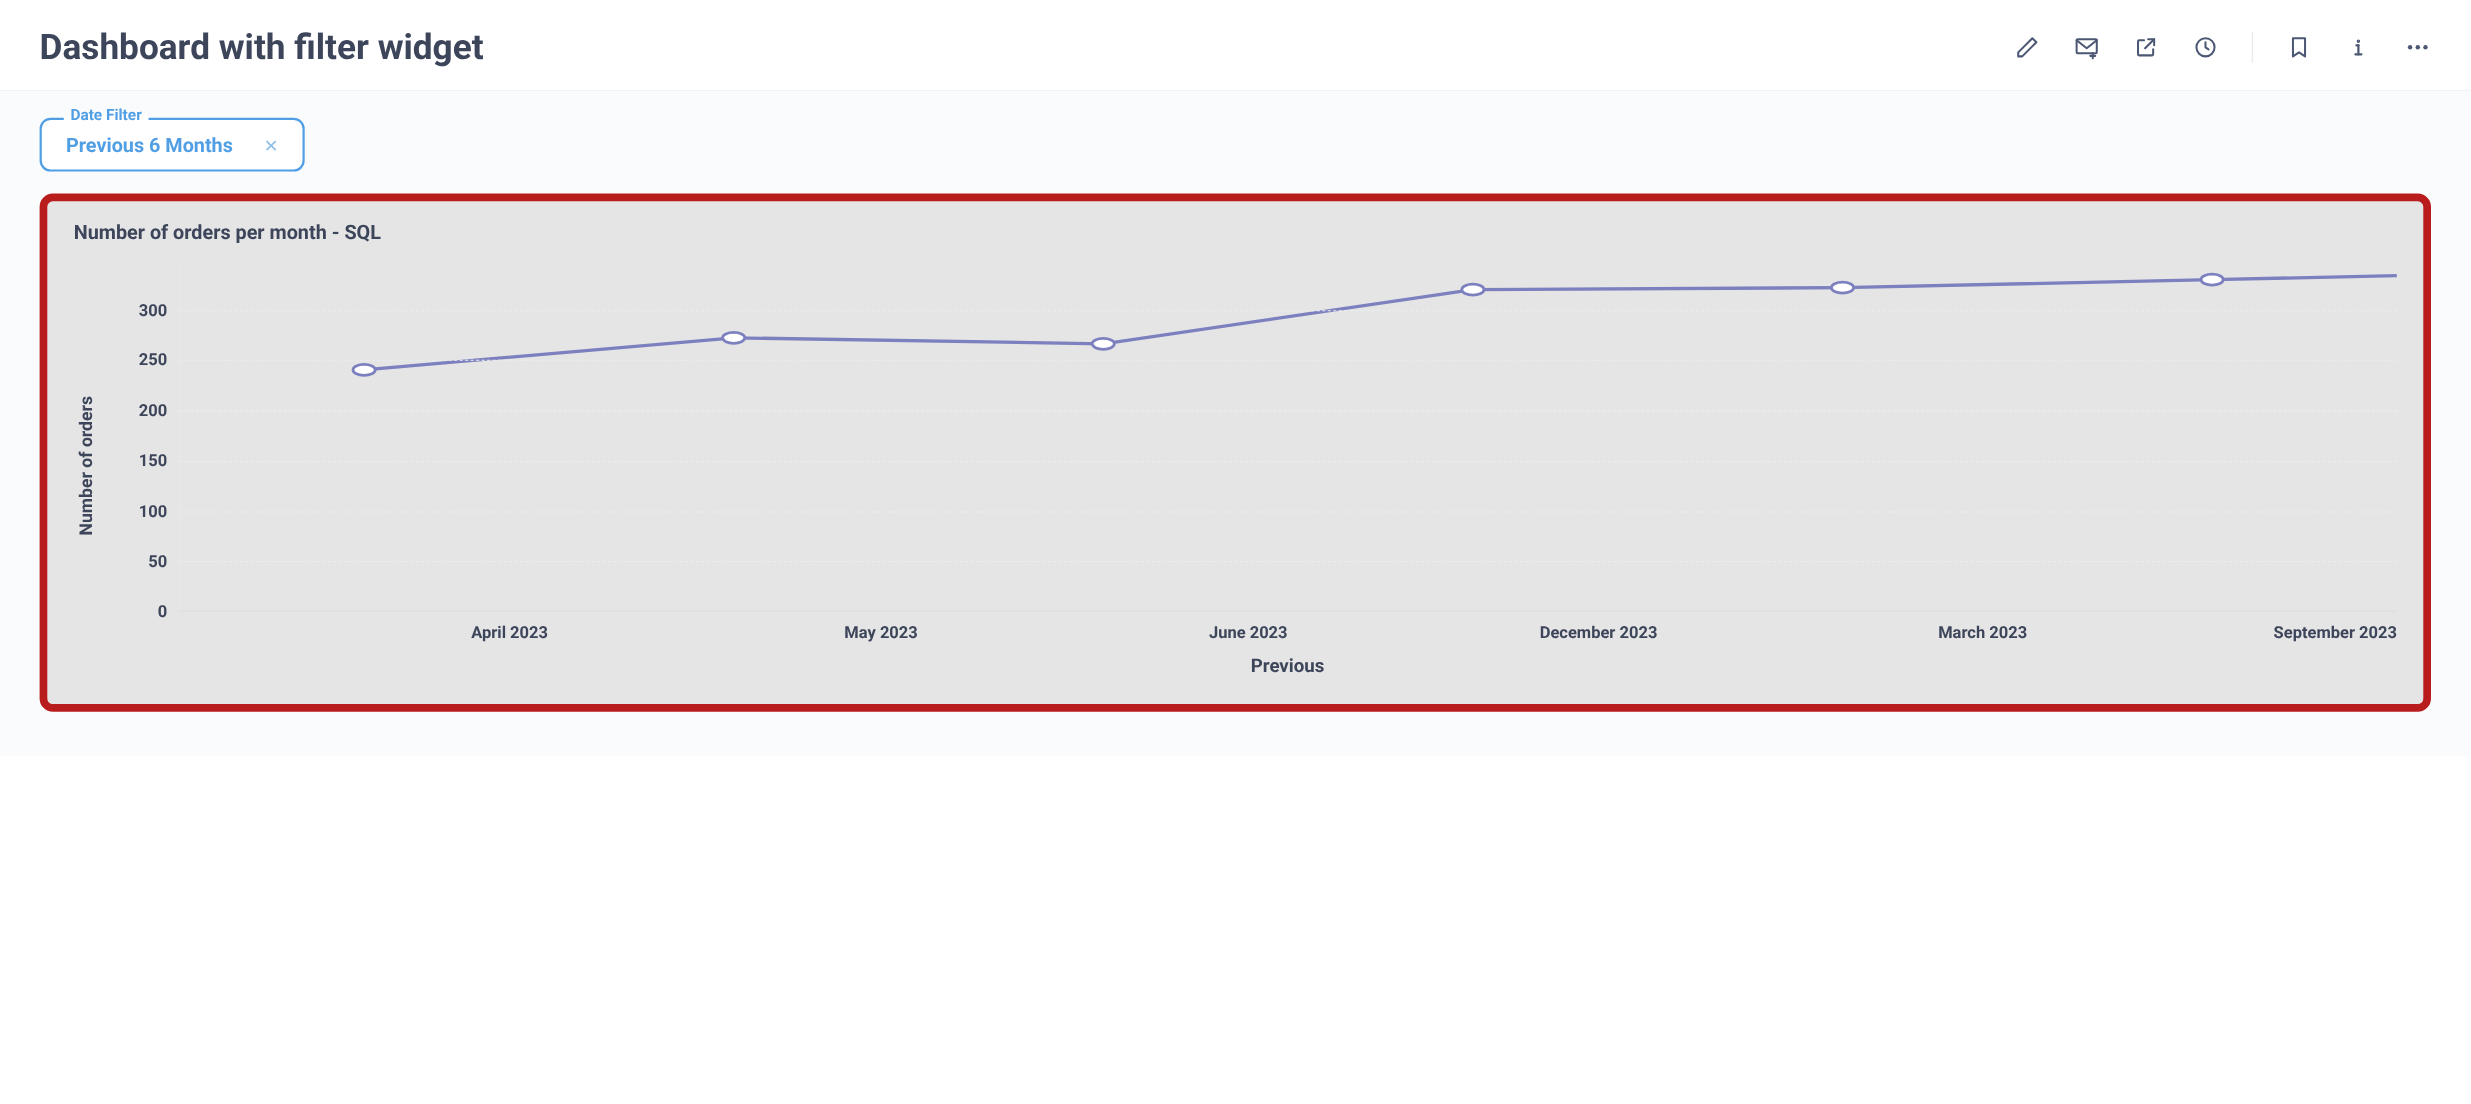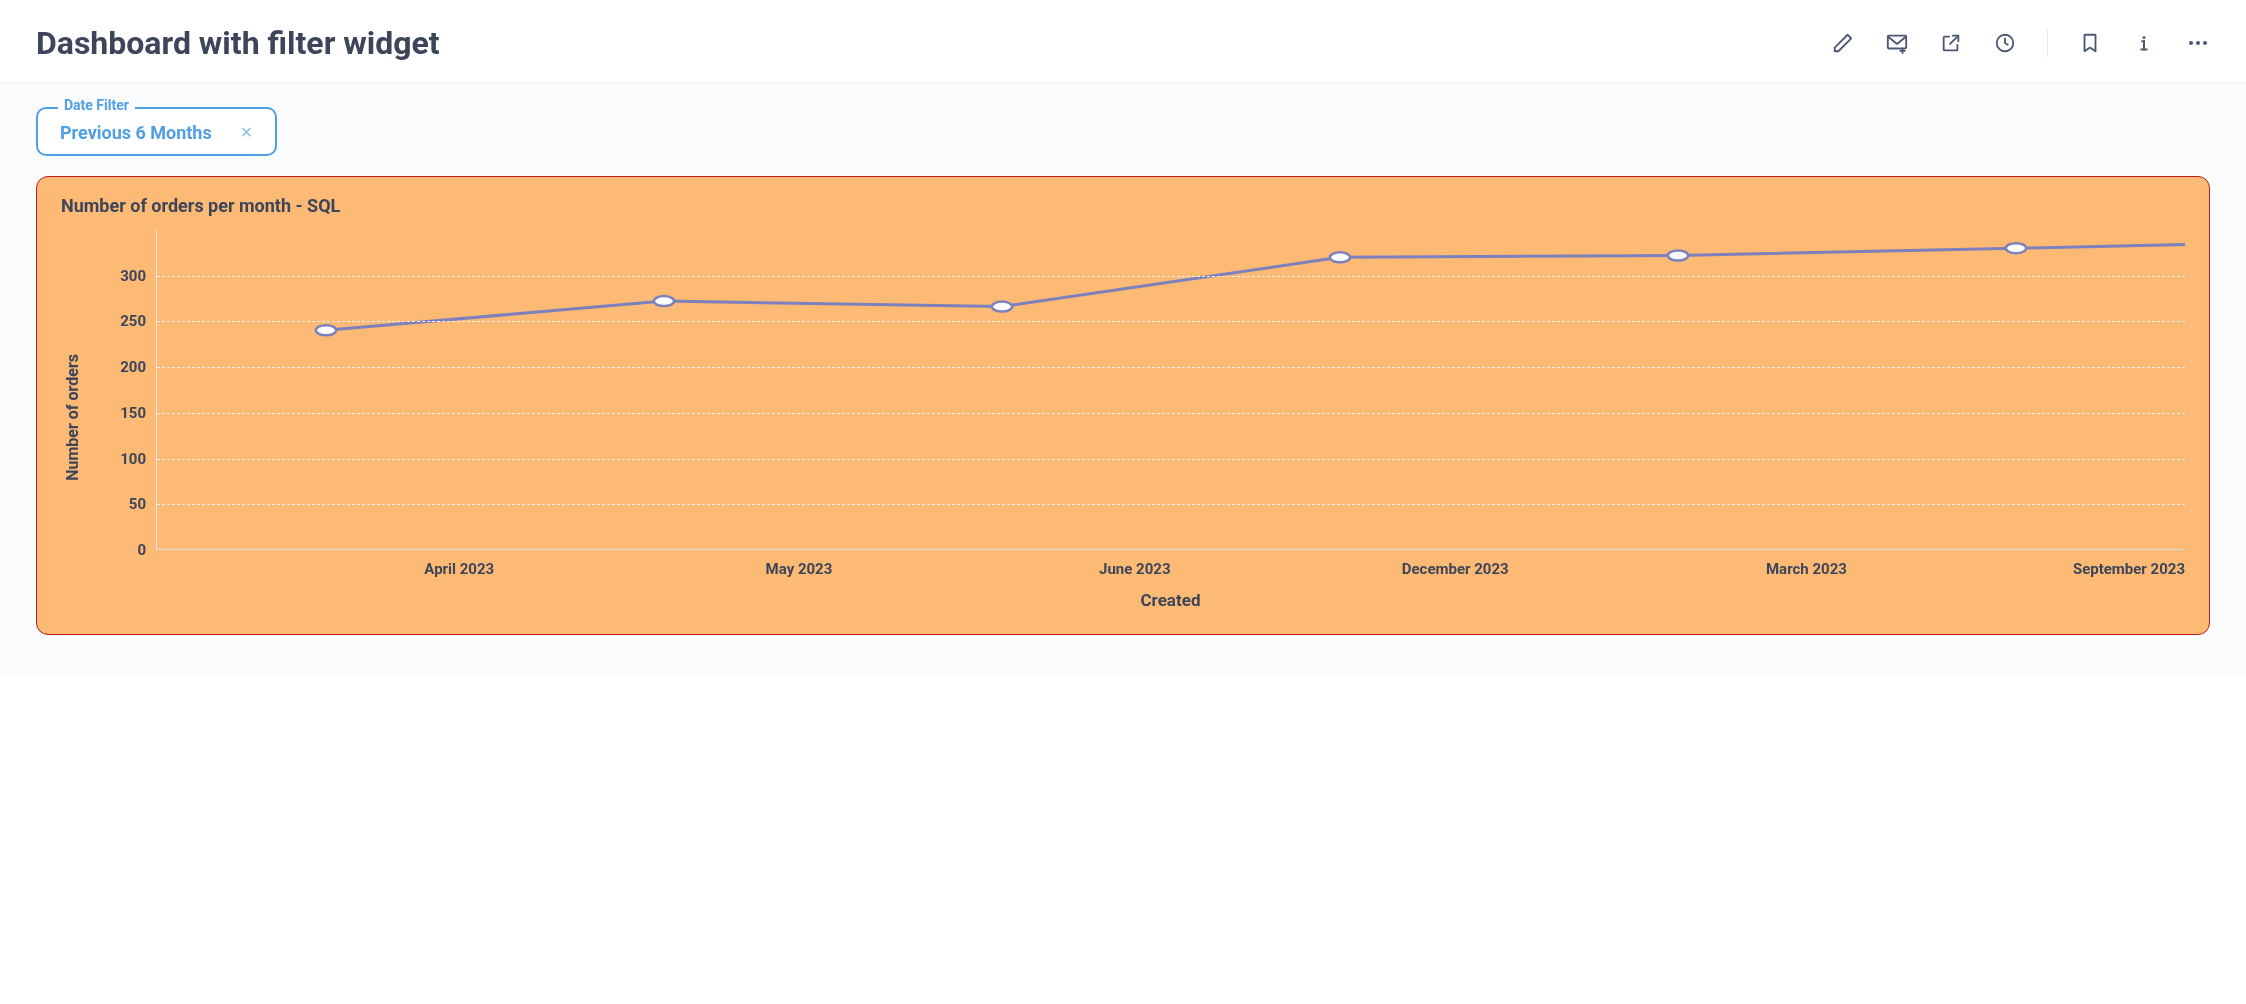--- a/index.html
+++ b/index.html
@@ -75,22 +75,22 @@
     font-weight: 700;
     cursor: pointer;
   }
   .filter-clear {
     font-size: 16px;
     font-weight: 400;
     color: #8fc1ea;
     cursor: pointer;
   }
   .card {
-    background: #fdba74;
-    border: 1px solid #b91c1c;
+    background: #e5e5e5;
+    border: 7px solid #b91c1c;
     border-radius: 12px;
     padding: 18px 24px 22px 24px;
   }
   .card-title {
     font-size: 18px;
     font-weight: 700;
     color: #3d455a;
     margin-bottom: 6px;
   }
   .chart-area {
@@ -290,18 +290,18 @@
             <div class="grid-line" style="top: 45.7143px;"></div>
           </div>
         <div class="x-ticks" id="x-ticks">
             <div class="x-tick">April 2023</div>
             <div class="x-tick">May 2023</div>
             <div class="x-tick">June 2023</div>
             <div class="x-tick">December 2023</div>
             <div class="x-tick">March 2023</div>
             <div class="x-tick">September 2023</div>
           </div>
-        <div class="x-axis-title">Created</div>
+        <div class="x-axis-title">Previous</div>
       </div>
     </div>
   </div>
 
 </div>
 
 </body></html>

